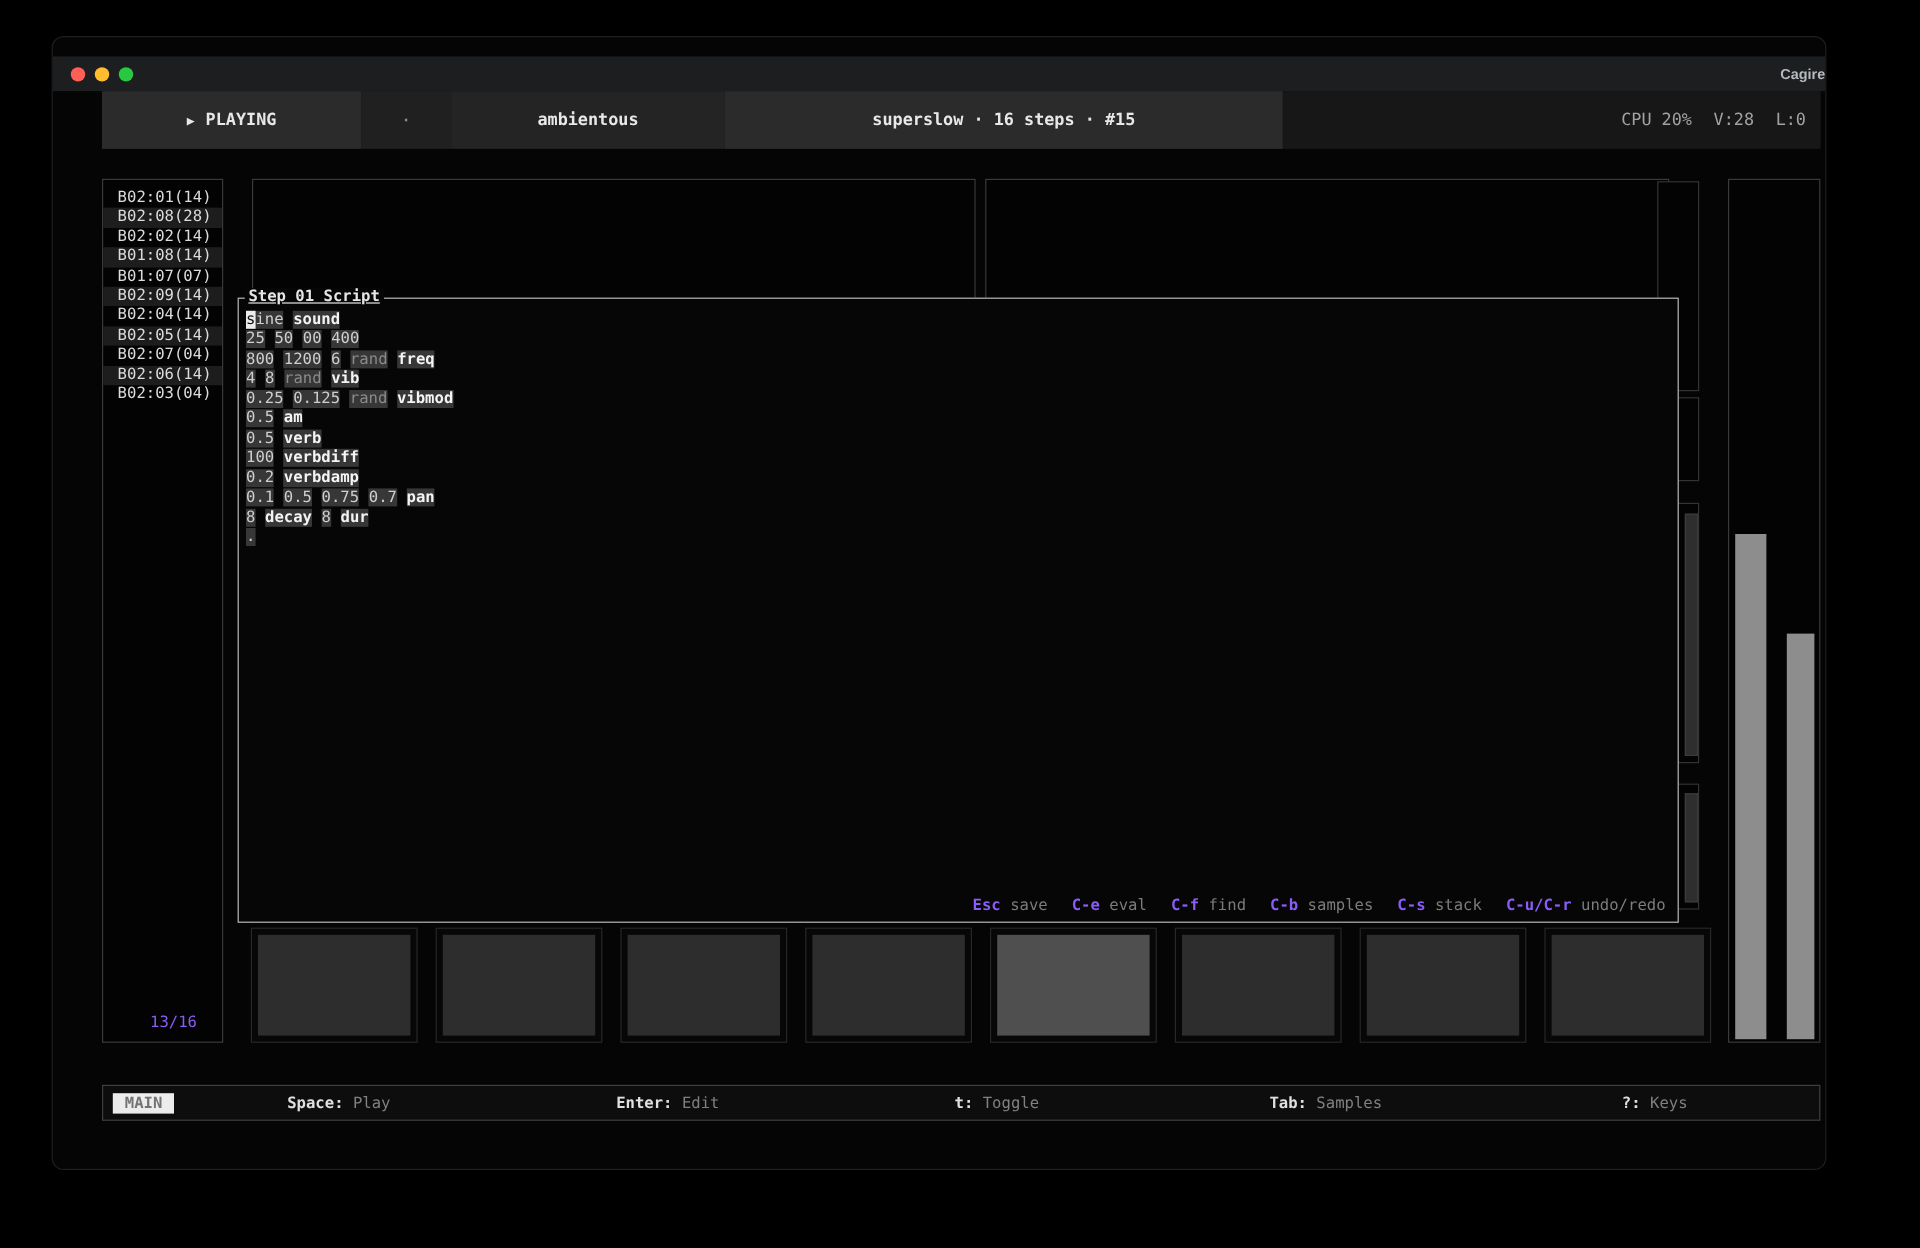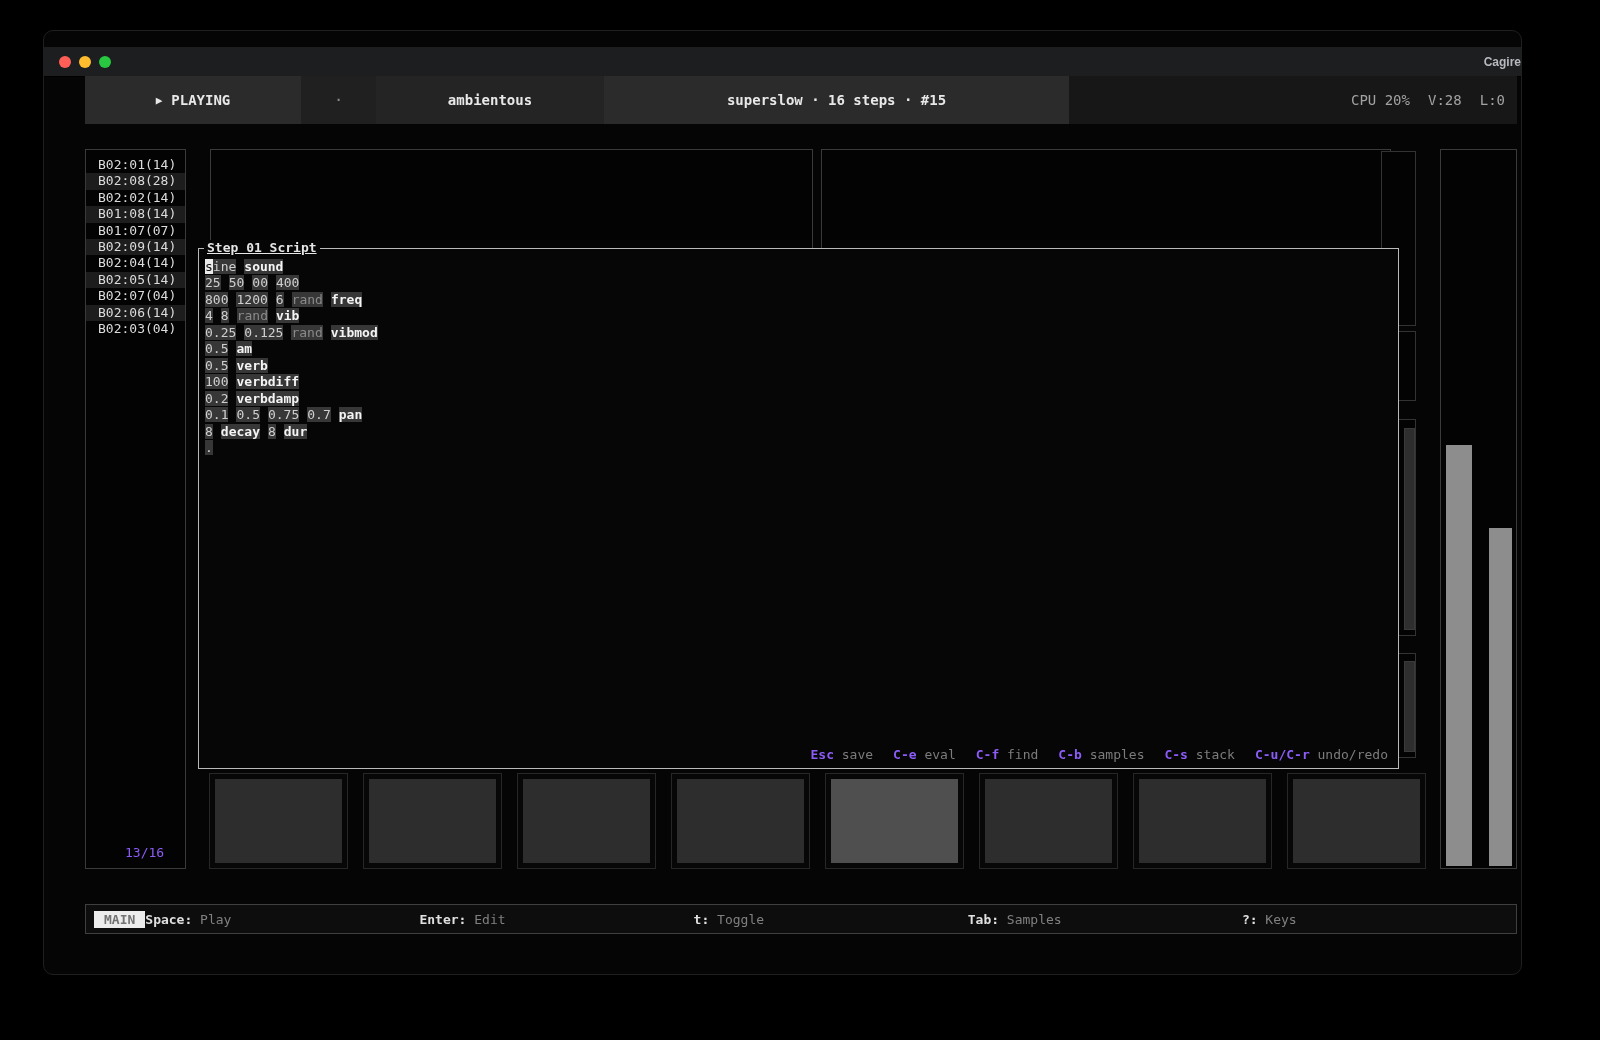--- a/index.html
+++ b/index.html
@@ -88,21 +88,21 @@
   .hint .k { color:#8b5cf6; font-weight:bold; }
   .hint .l { color:#7c7c7c; }
 
   
   .statusbar { position:absolute; left:41px; top:873px; width:1432px; height:30px;
                background:#0d0d0d; border:1px solid #3f3f3f;
                display:flex; align-items:center; }
   .mode-badge { margin-left:8px; background:#ececec; color:#737373; font-size:13px;
                 font-weight:bold; padding:1px 10px; }
   .status-hints { flex:1; display:flex; }
-  .status-hint { flex:1; text-align:left; font-size:13px; white-space:pre; }
+  .status-hint { flex:1; text-align:center; font-size:13px; white-space:pre; }
   .status-hint .k { color:#e0e0e0; font-weight:bold; }
   .status-hint .l { color:#808080; }
 </style>
 </head>
 <body>
 
 <div class="window">
 
   <div class="titlebar">
     <div class="traffic">

